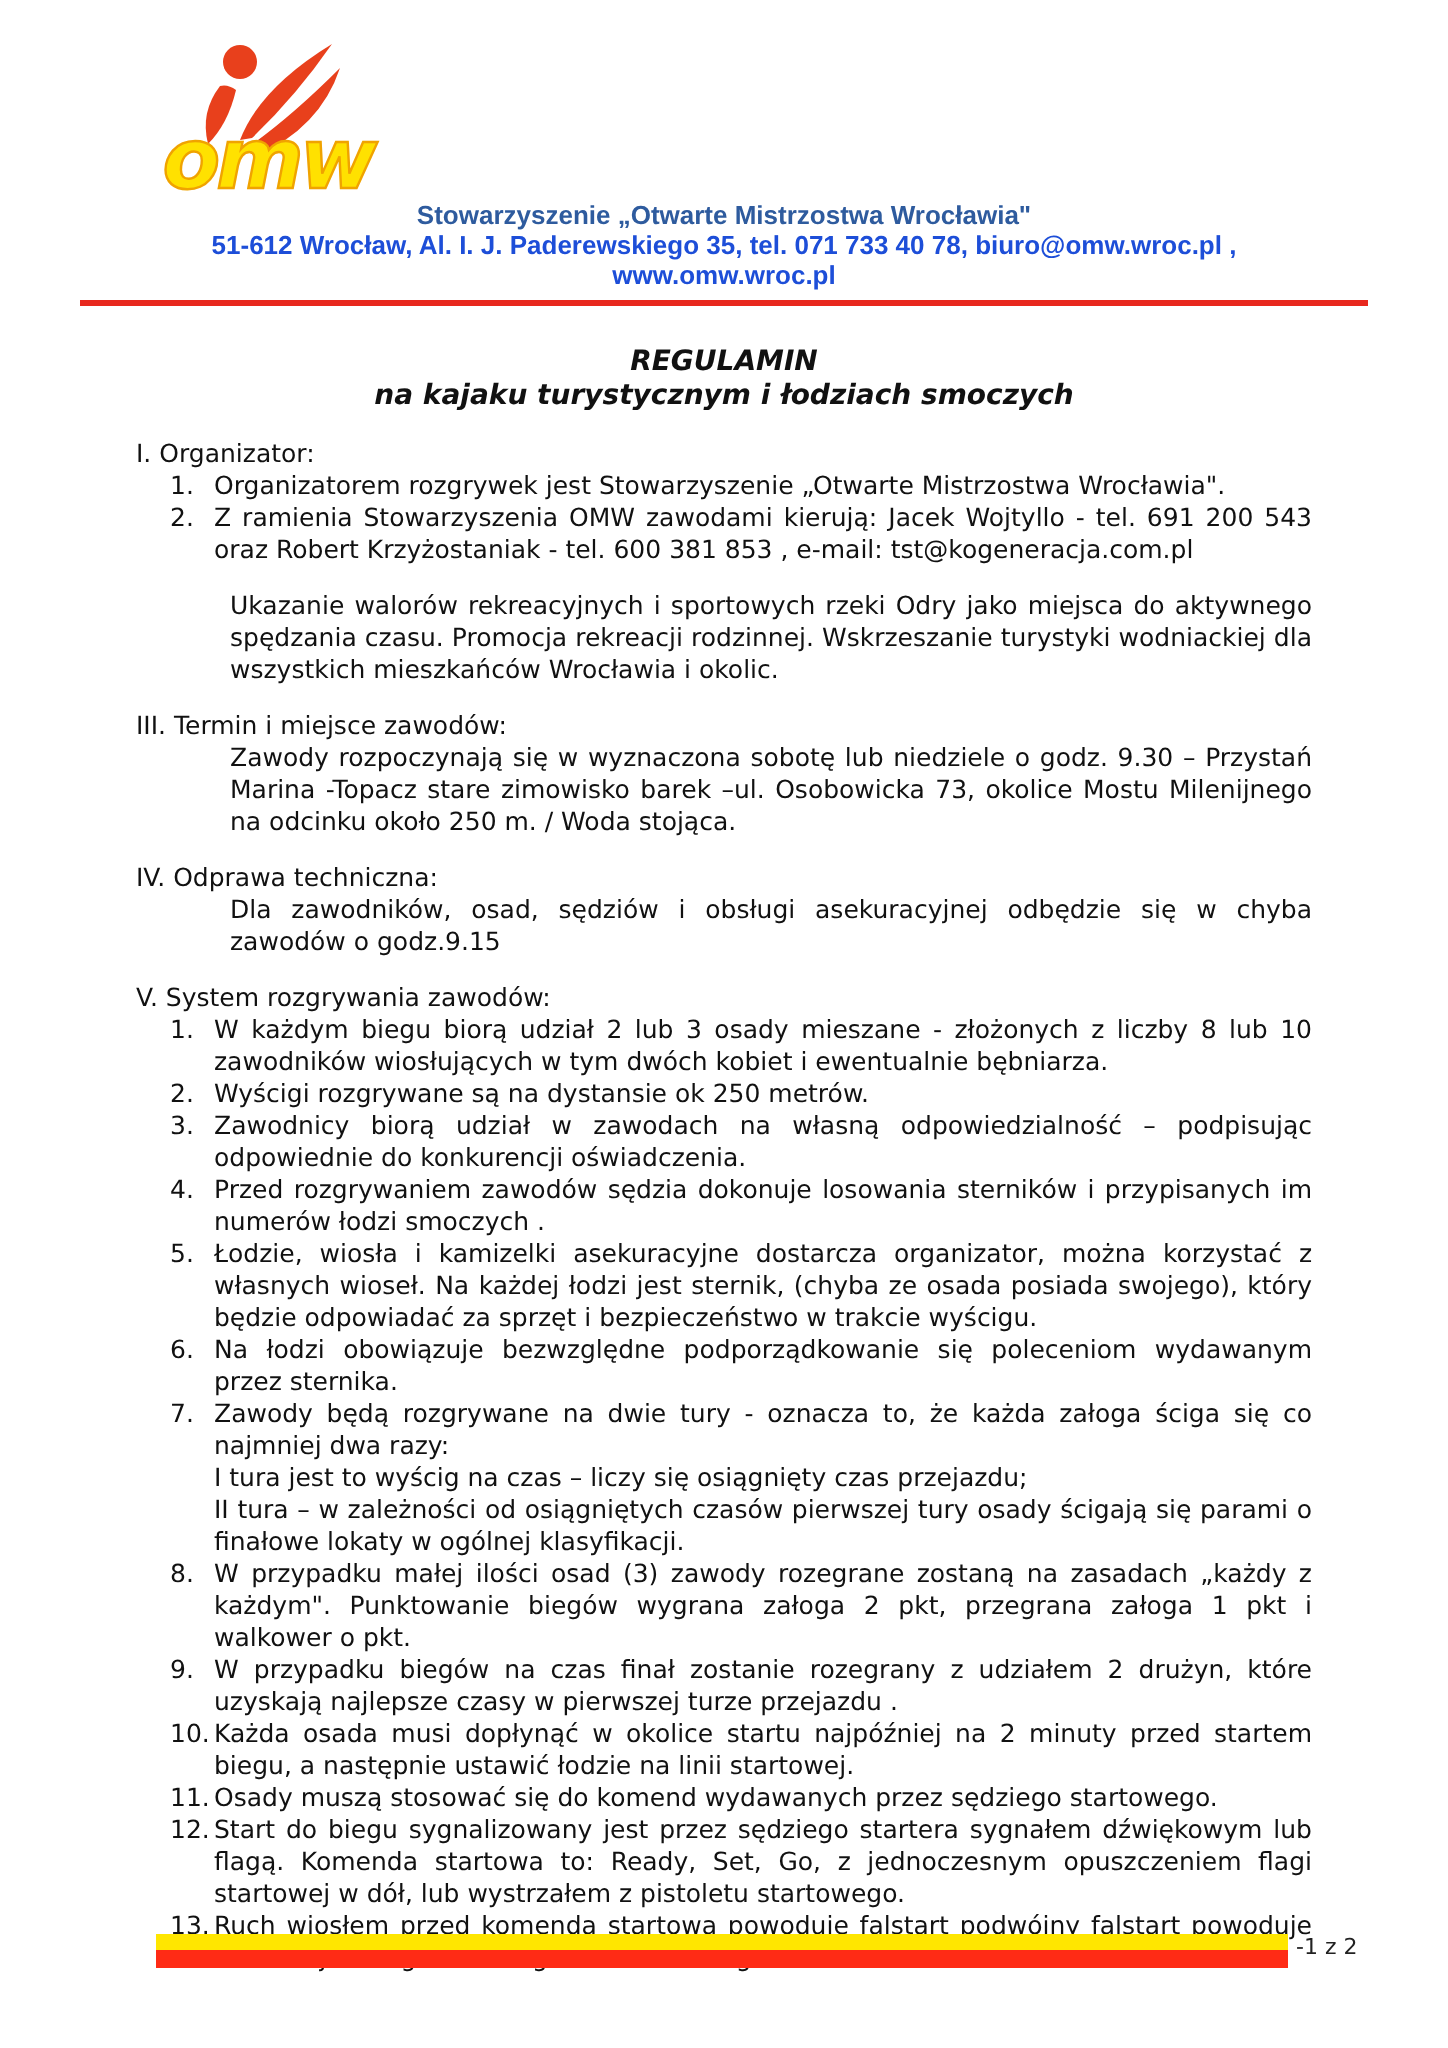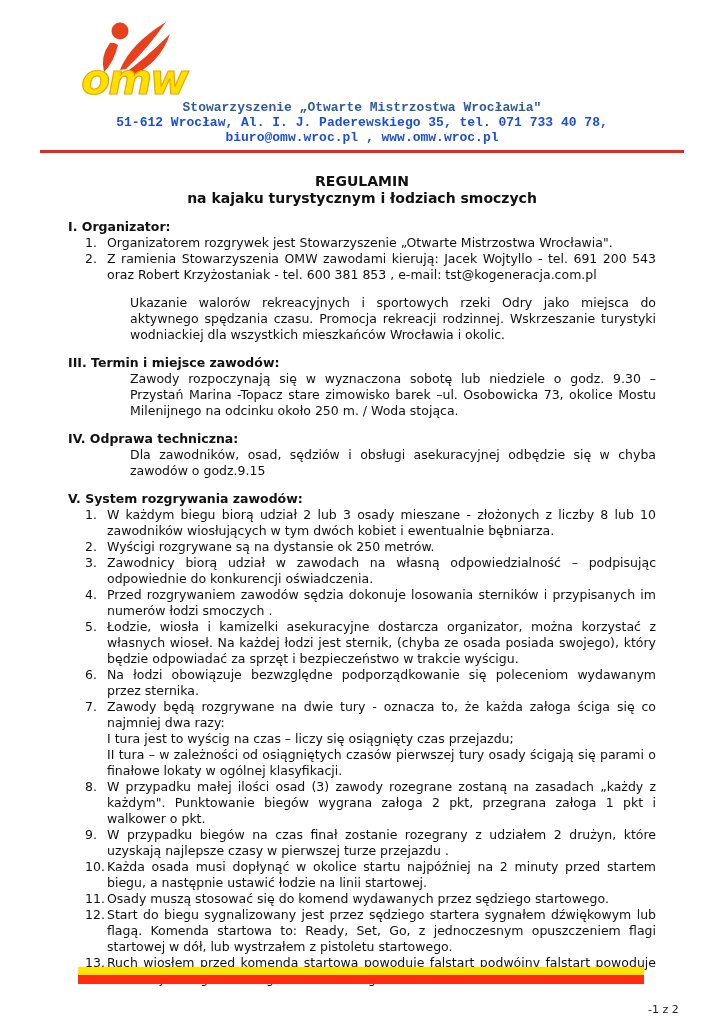--- a/index.html
+++ b/index.html
@@ -7,38 +7,38 @@
     width:724px;height:1024px;position:relative;overflow:hidden;
     background:#ffffff;color:#111;
     font-family:"DejaVu Sans",sans-serif;
     font-size:12.5px;line-height:16px;
   }
   .content{padding:0 68px;}
   
   .logo-wrap{text-align:left;padding-top:20px;height:80px;font-style:italic;}
   .logo-wrap svg{display:inline-block;}
   .hdr-line{
-    text-align:center;font-family:Liberation Mono, monospace;font-weight:bold;
+    text-align:center;font-family:Liberation Sans, sans-serif;font-weight:bold;
     font-size:13px;line-height:15px;
   }
   .red-rule{height:3px;margin:5px -28px 0 -28px;}
   
-  .title-block{text-align:center;font-weight:bold;font-size:14px;line-height:17px;margin-top:20px;}
+  .title-block{text-align:center;font-weight:bold;font-size:14px;line-height:17px;margin-top:20px;font-style:italic;}
   
   .section{margin-top:12px;}
-  .sec-heading{font-weight:bold;}
-  .sec-paragraph{margin-left:62px;text-align:justify;}
+  .sec-heading{font-weight:normal;}
+  .sec-paragraph{margin-left:47px;text-align:justify;}
   .list-item{position:relative;padding-left:39px;text-align:justify;}
   .list-item .num{position:absolute;left:17px;top:0;}
   .subline b{font-weight:normal;}
   
   .footer-bars{position:absolute;left:78px;width:566px;top:967px;}
   .footer-bars .bar-yellow{height:8px;}
   .footer-bars .bar-red{height:9px;}
-  .page-num{position:absolute;left:648px;top:1004px;font-size:11px;line-height:12px;color:#222;}
+  .page-num{position:absolute;left:648px;top:968px;font-size:11px;line-height:12px;color:#222;}
 </style>
 </head>
 <body>
 
 <div class="content">
 
   <div class="logo-wrap">
     <svg width="132" height="78" viewBox="0 0 132 78">
       <g>
         <circle cx="52" cy="11" r="8.5" fill="#E8401C"></circle>

